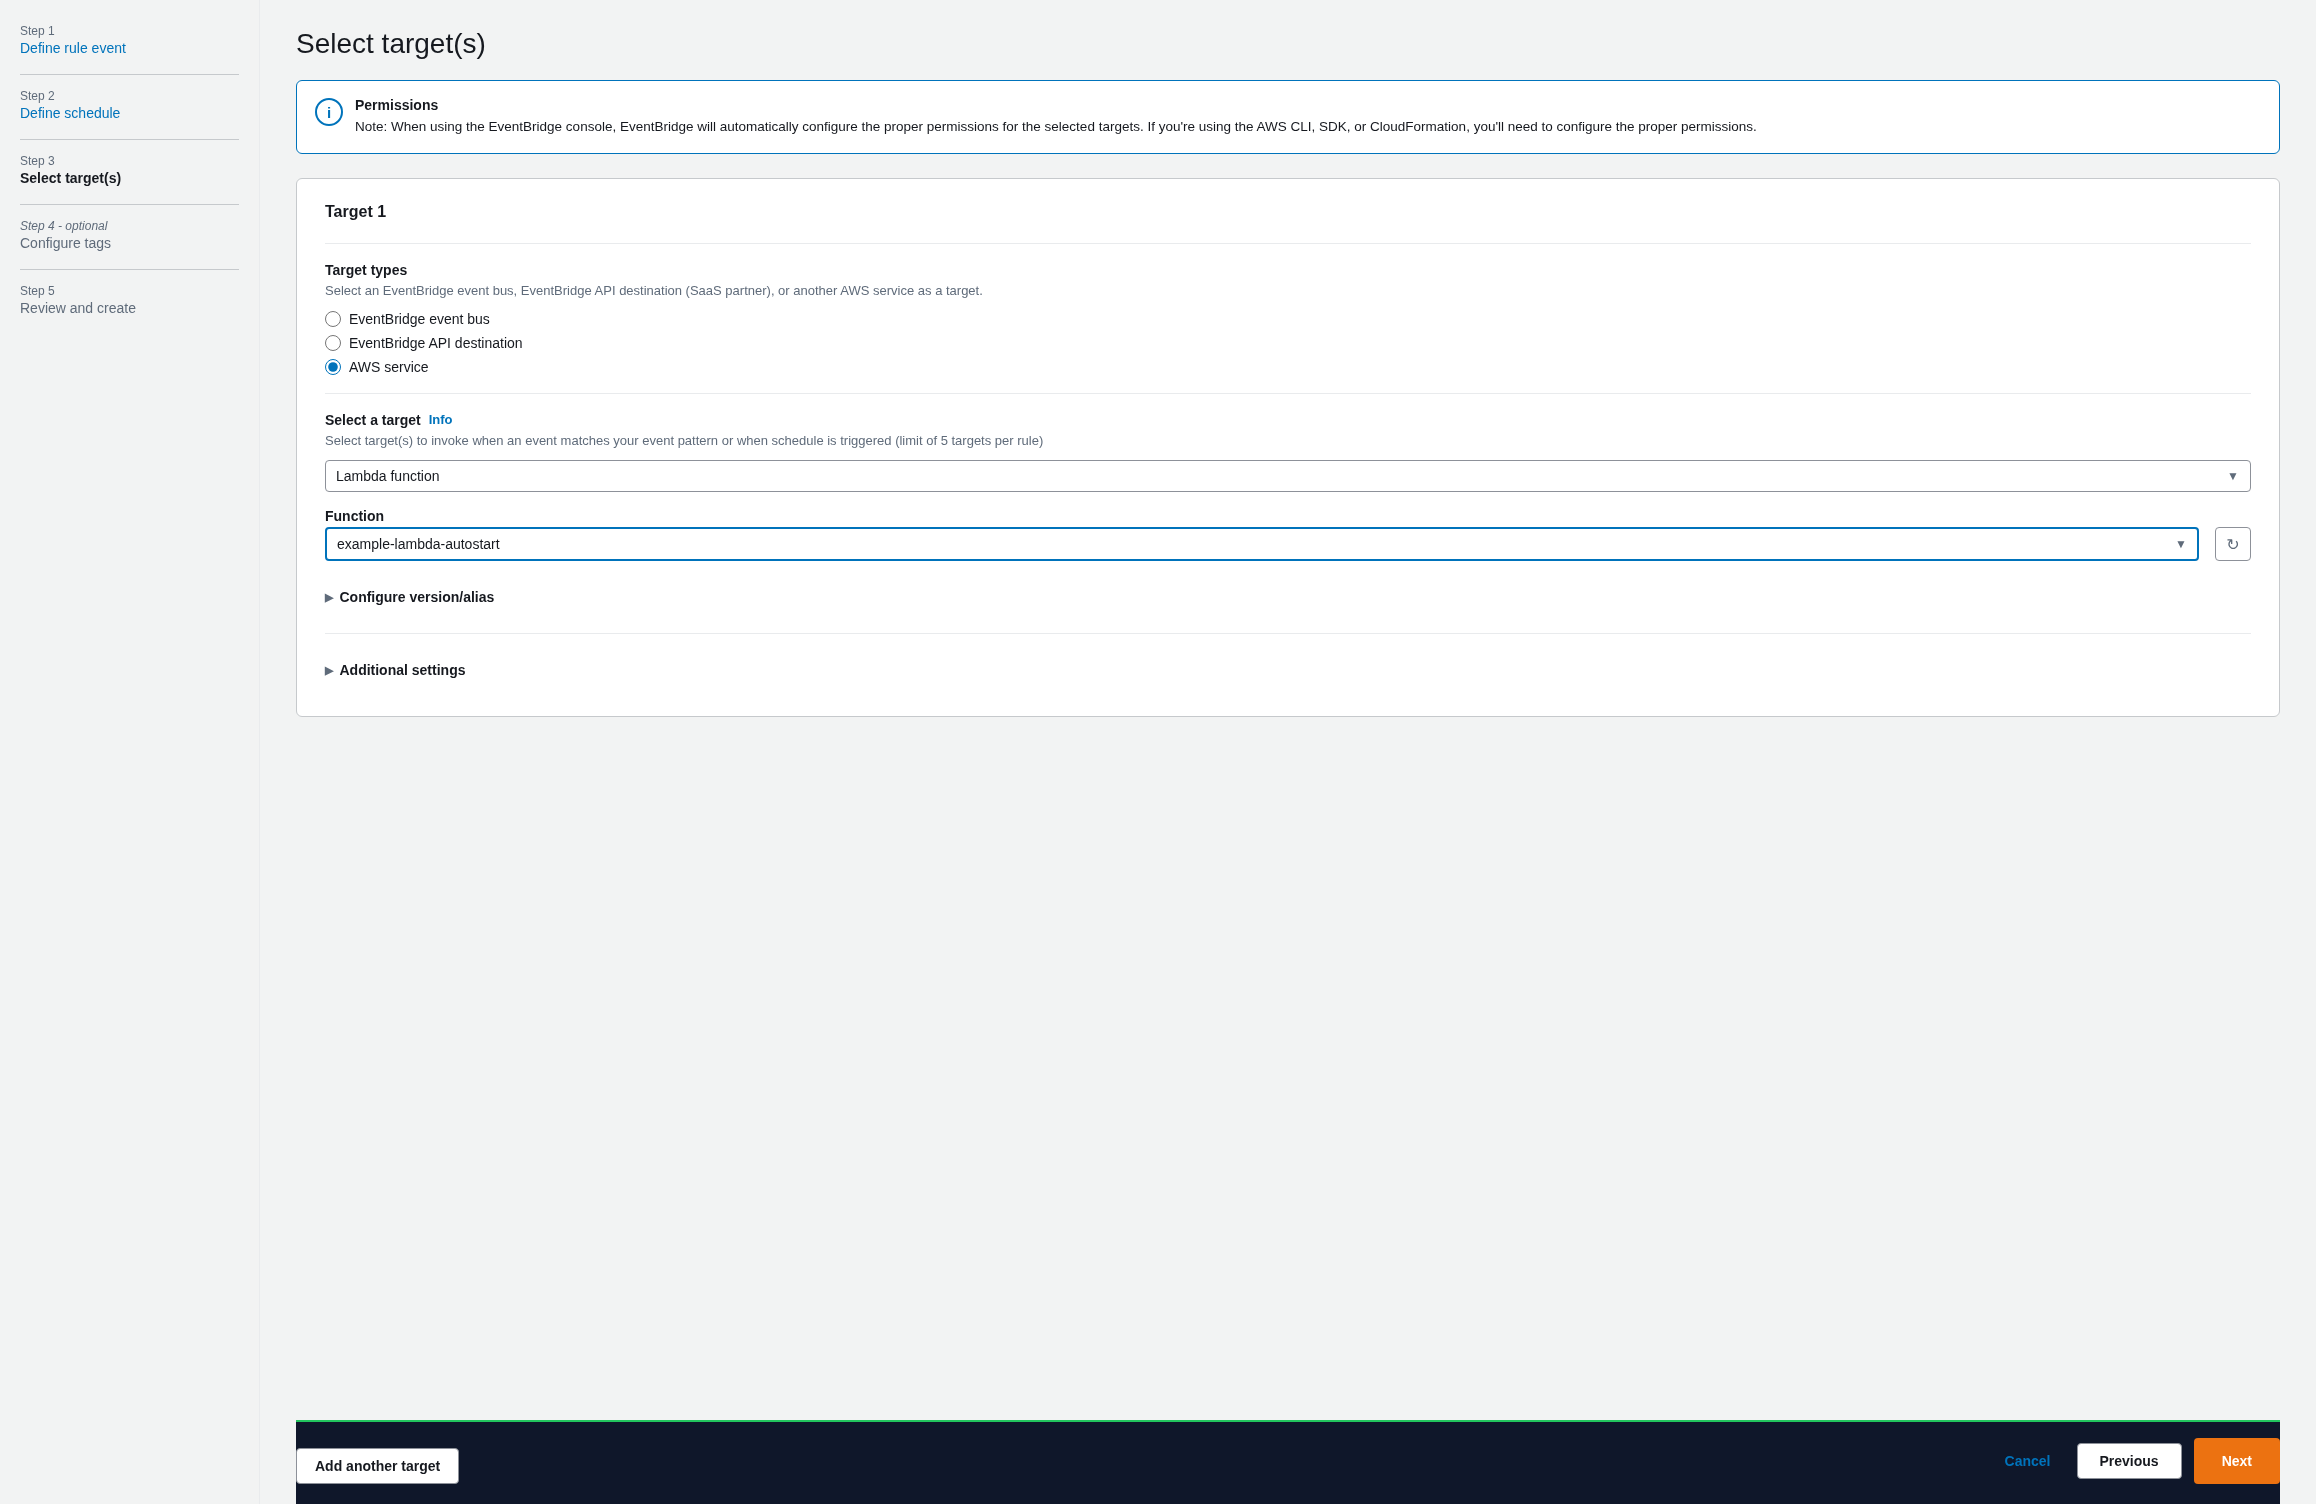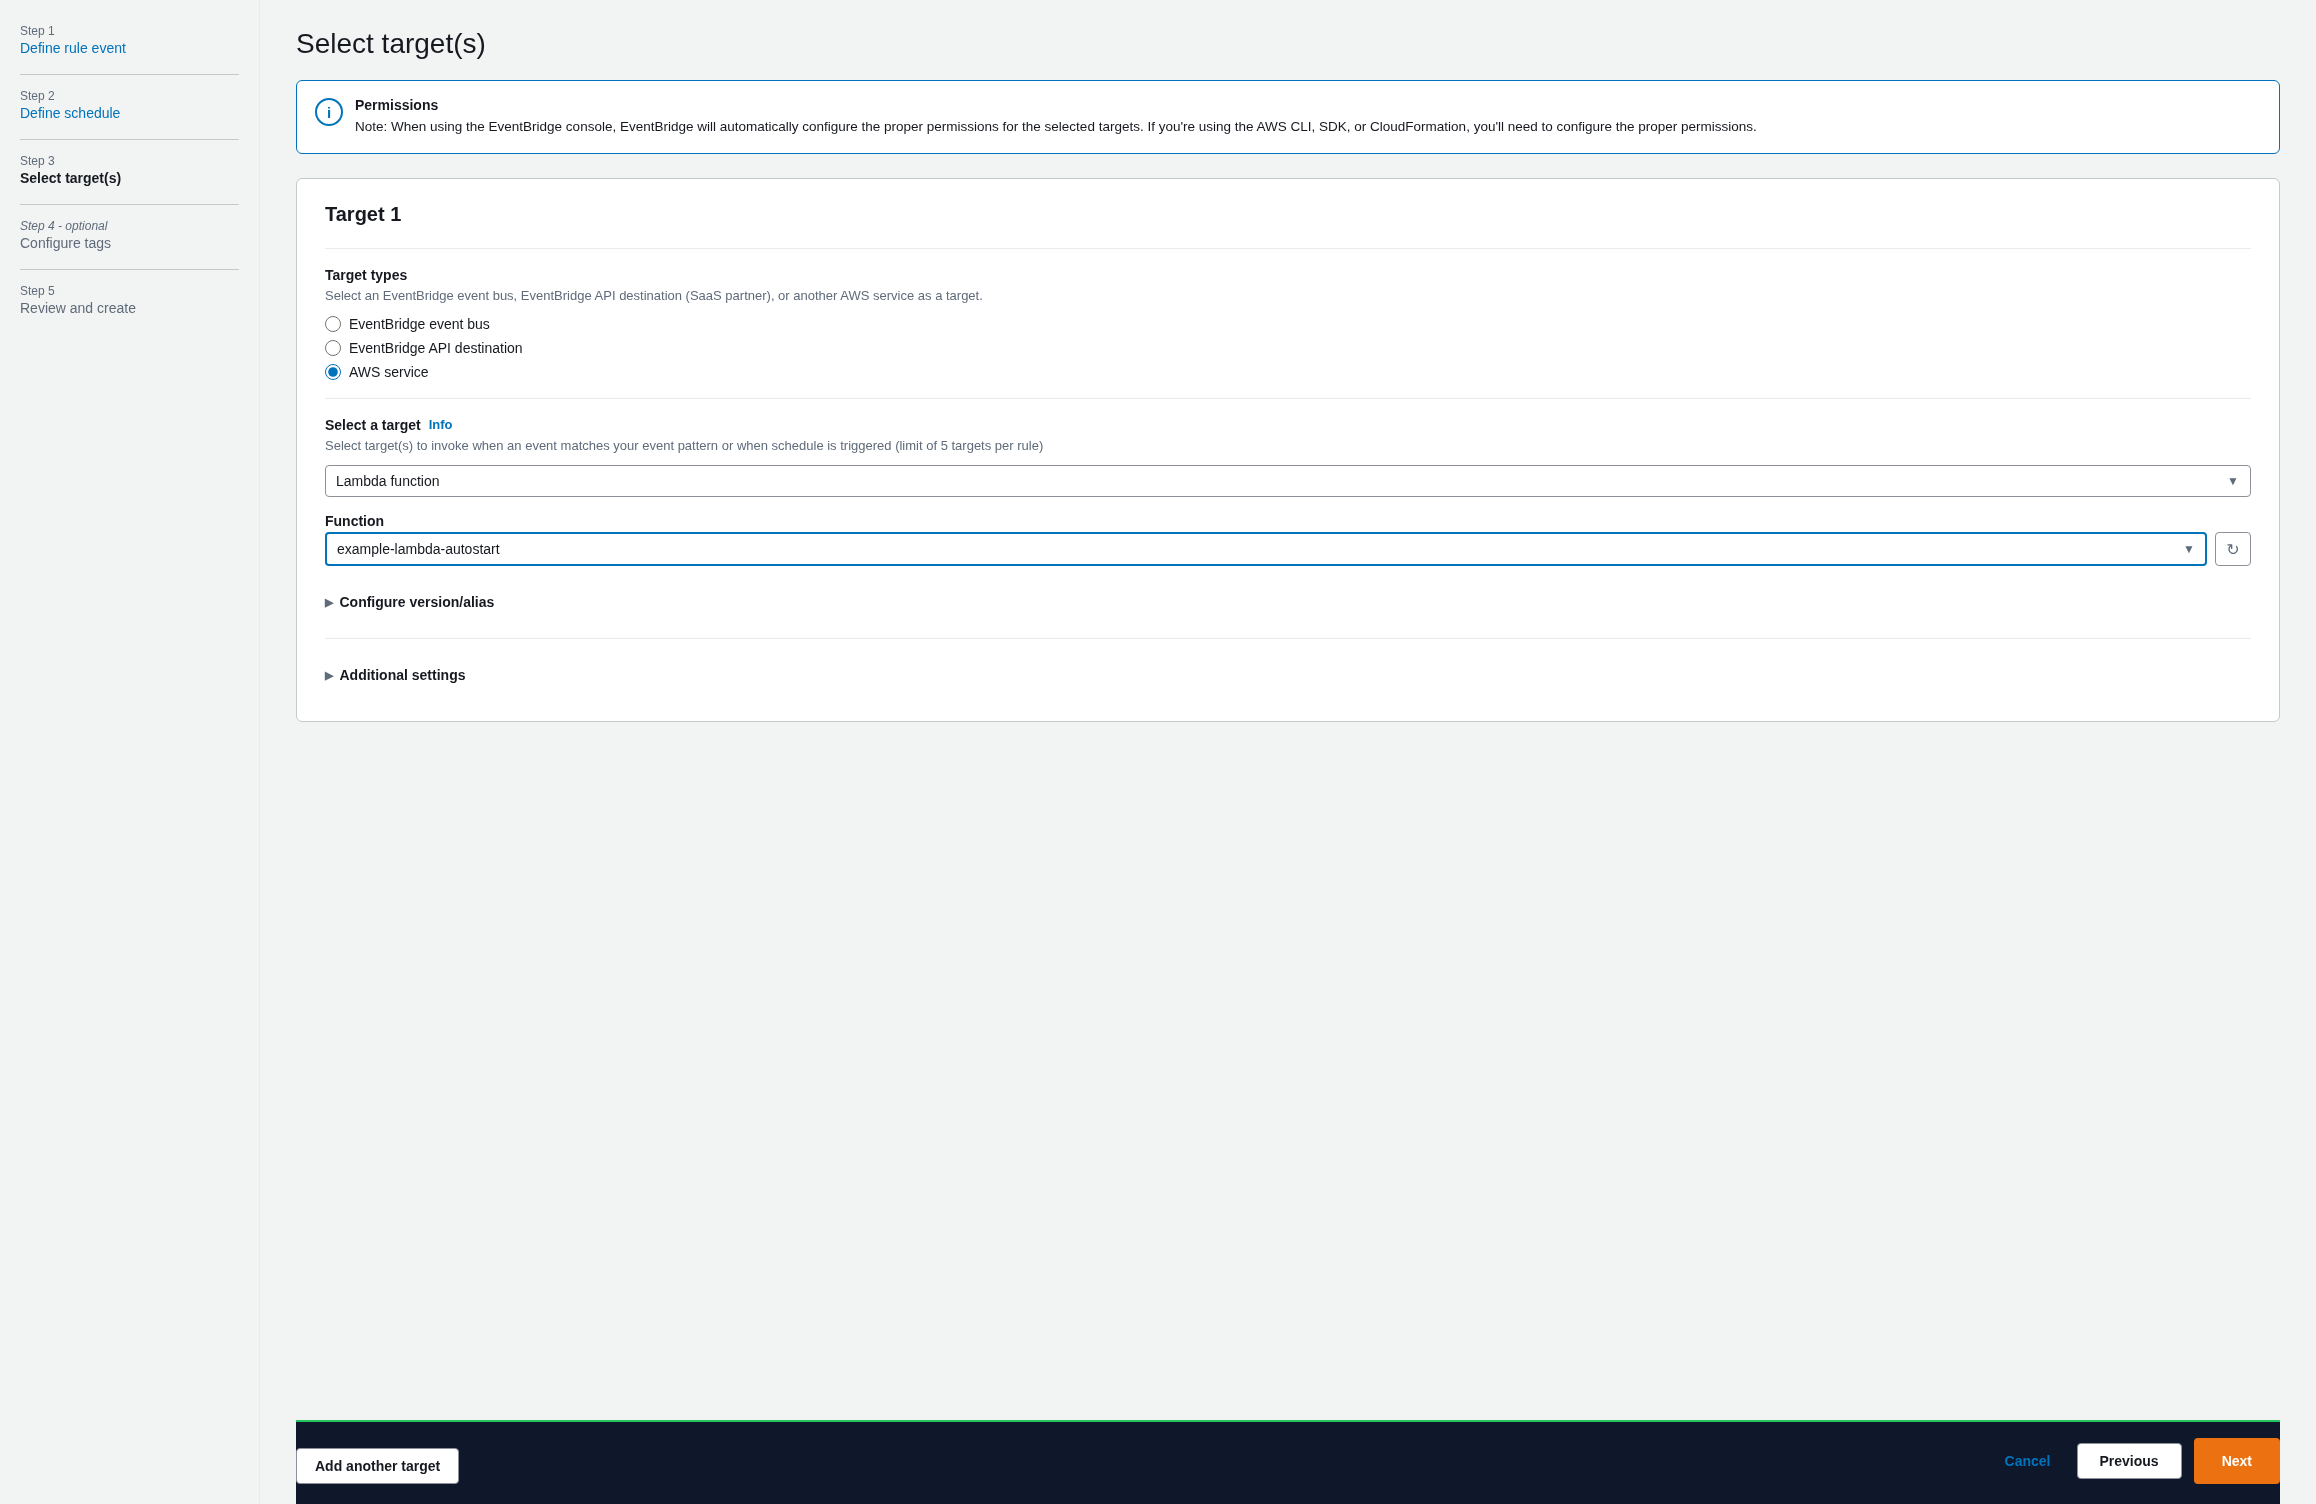--- a/index.html
+++ b/index.html
@@ -105,21 +105,21 @@
     }
     
     .target-card {
       background: #fff;
       border: 1px solid #c6c9cc;
       border-radius: 6px;
       padding: 24px 28px 28px 28px;
       margin-bottom: 28px;
     }
     .target-card-title {
-      font-size: 20px;
+      font-size: 16px;
       font-weight: 700;
       margin-bottom: 22px;
       color: #16191f;
     }
     .card-divider {
       border: none;
       border-top: 1px solid #e9ebed;
       margin: 18px 0 18px 0;
     }
     .field-section {
@@ -197,21 +197,21 @@
       top: 50%;
       transform: translateY(-50%);
       pointer-events: none;
       color: #5f6b7a;
       font-size: 12px;
     }
     
     .function-row {
       display: flex;
       align-items: flex-start;
-      gap: 8px;
+      gap: 16px;
     }
     .function-dropdown-wrap {
       flex: 1;
       position: relative;
     }
     .function-select {
       width: 100%;
       padding: 7px 36px 7px 10px;
       border: 2px solid #0073bb;
       border-radius: 4px;

